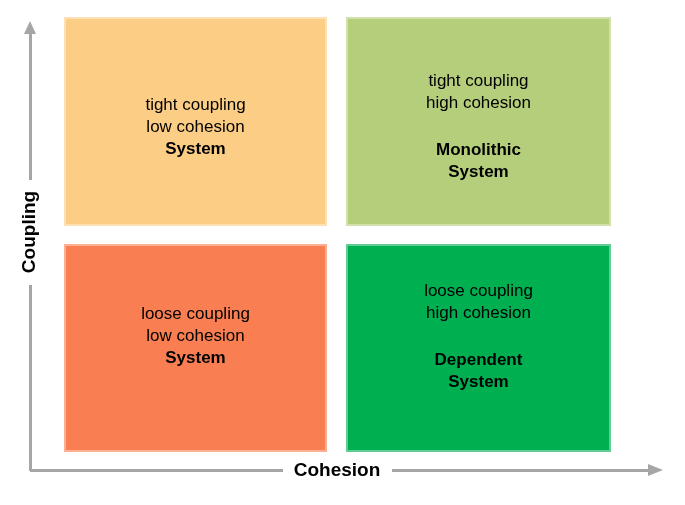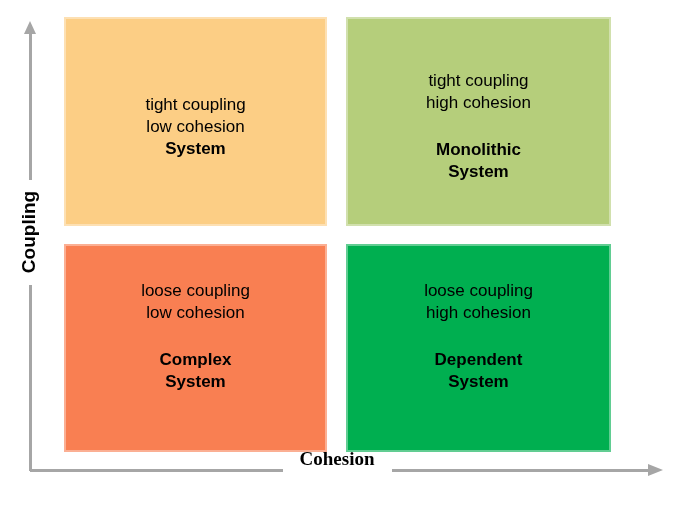--- a/index.html
+++ b/index.html
@@ -72,23 +72,22 @@
     font-weight: 700;
     font-size: 19px;
     color: #000000;
     white-space: nowrap;
   }
   .y-axis-label {
     left: 29px; top: 232px;
     transform: translate(-50%, -50%) rotate(-90deg);
   }
   .x-axis-label {
-    left: 337px; top: 459px;
+    left: 337px; top: 470px;
     transform: translate(-50%, -50%);
-    font-family: Liberation Serif, serif;
   }
 </style>
 </head>
 <body>
 
 <div class="canvas">
 
   <div class="arrow-up"></div>
   <div class="axis-line y-line-top"></div>
   <div class="axis-label y-axis-label">Coupling</div>
@@ -113,21 +112,20 @@
       <div>high cohesion</div>
       <div class="q-name">Monolithic</div>
       <div class="q-name" style="margin-top:0">System</div>
     </div>
   </div>
 
   <div class="quadrant q-bl q-bottom" style="background-color: rgb(249, 127, 82);">
     <div class="q-inner">
       <div>loose coupling</div>
       <div>low cohesion</div>
-      <div class="q-name">Complex</div>
       <div class="q-name" style="margin-top:0">System</div>
     </div>
   </div>
 
   <div class="quadrant q-br q-bottom" style="background-color: rgb(0, 175, 80);">
     <div class="q-inner">
       <div>loose coupling</div>
       <div>high cohesion</div>
       <div class="q-name">Dependent</div>
       <div class="q-name" style="margin-top:0">System</div>

